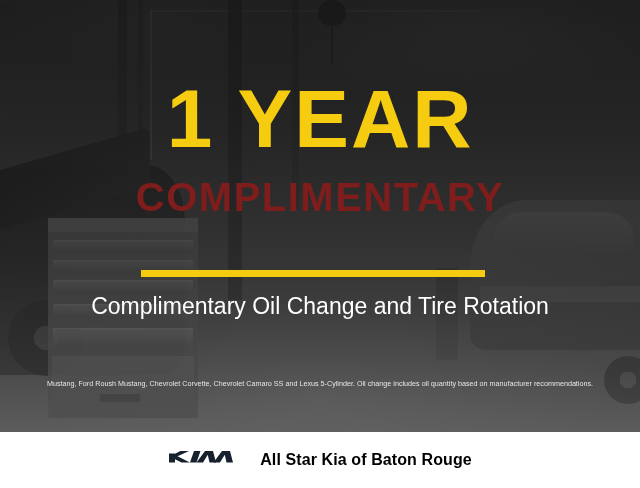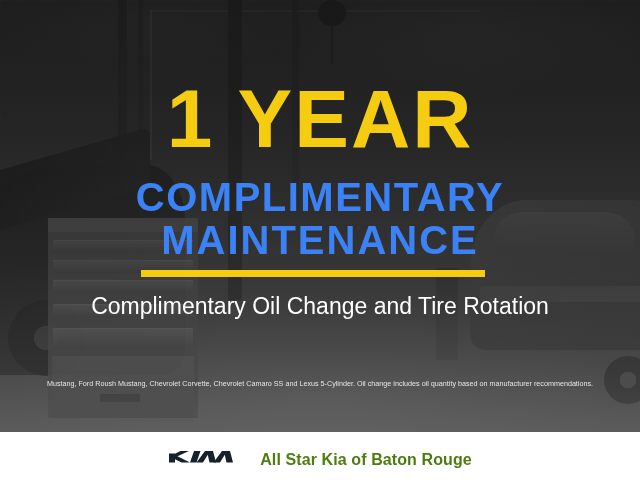--- a/index.html
+++ b/index.html
@@ -165,21 +165,21 @@
     color:#F5CC10;
     white-space:nowrap;
   }
 
   .headline-sub {
     position:absolute; left:0; right:0; top:176px;
     font-size:40px;
     line-height:43px;
     font-weight:bold;
     letter-spacing:1.5px;
-    color:#3b82f6;
+    color:#7f1d1d;
     white-space:nowrap;
   }
   .headline-sub .l2 { display:block; letter-spacing:2px; }
 
   .rule {
     position:absolute;
     left:141px; top:270px;
     width:344px; height:7px;
     background:#F5CC10;
   }
@@ -210,21 +210,21 @@
     background:#ffffff;
     display:flex;
     align-items:center;
     justify-content:center;
     gap:18px;
   }
   .kia-logo { display:block; }
   .dealer-name {
     font-size:16px;
     font-weight:bold;
-    color:#4d7c0f;
+    color:#000000;
     letter-spacing:.1px;
     white-space:nowrap;
   }
 </style>
 </head>
 <body>
 
 <div id="ad">
 
   <div class="hero">
@@ -261,21 +261,20 @@
 
     <div class="scrim"></div>
   </div>
 
   <div class="content">
 
     <div class="headline-year">1 YEAR</div>
 
     <div class="headline-sub">
       <span class="l1">COMPLIMENTARY</span>
-      <span class="l2">MAINTENANCE</span>
     </div>
 
     <div class="rule"></div>
 
     <div class="offer">
       <span class="l1">Complimentary Oil Change and Tire Rotation</span>
     </div>
 
     <div class="disclaimer">
       <span>Mustang, Ford Roush Mustang, Chevrolet Corvette, Chevrolet Camaro SS and Lexus 5-Cylinder. Oil change includes oil quantity based on manufacturer recommendations.</span>

